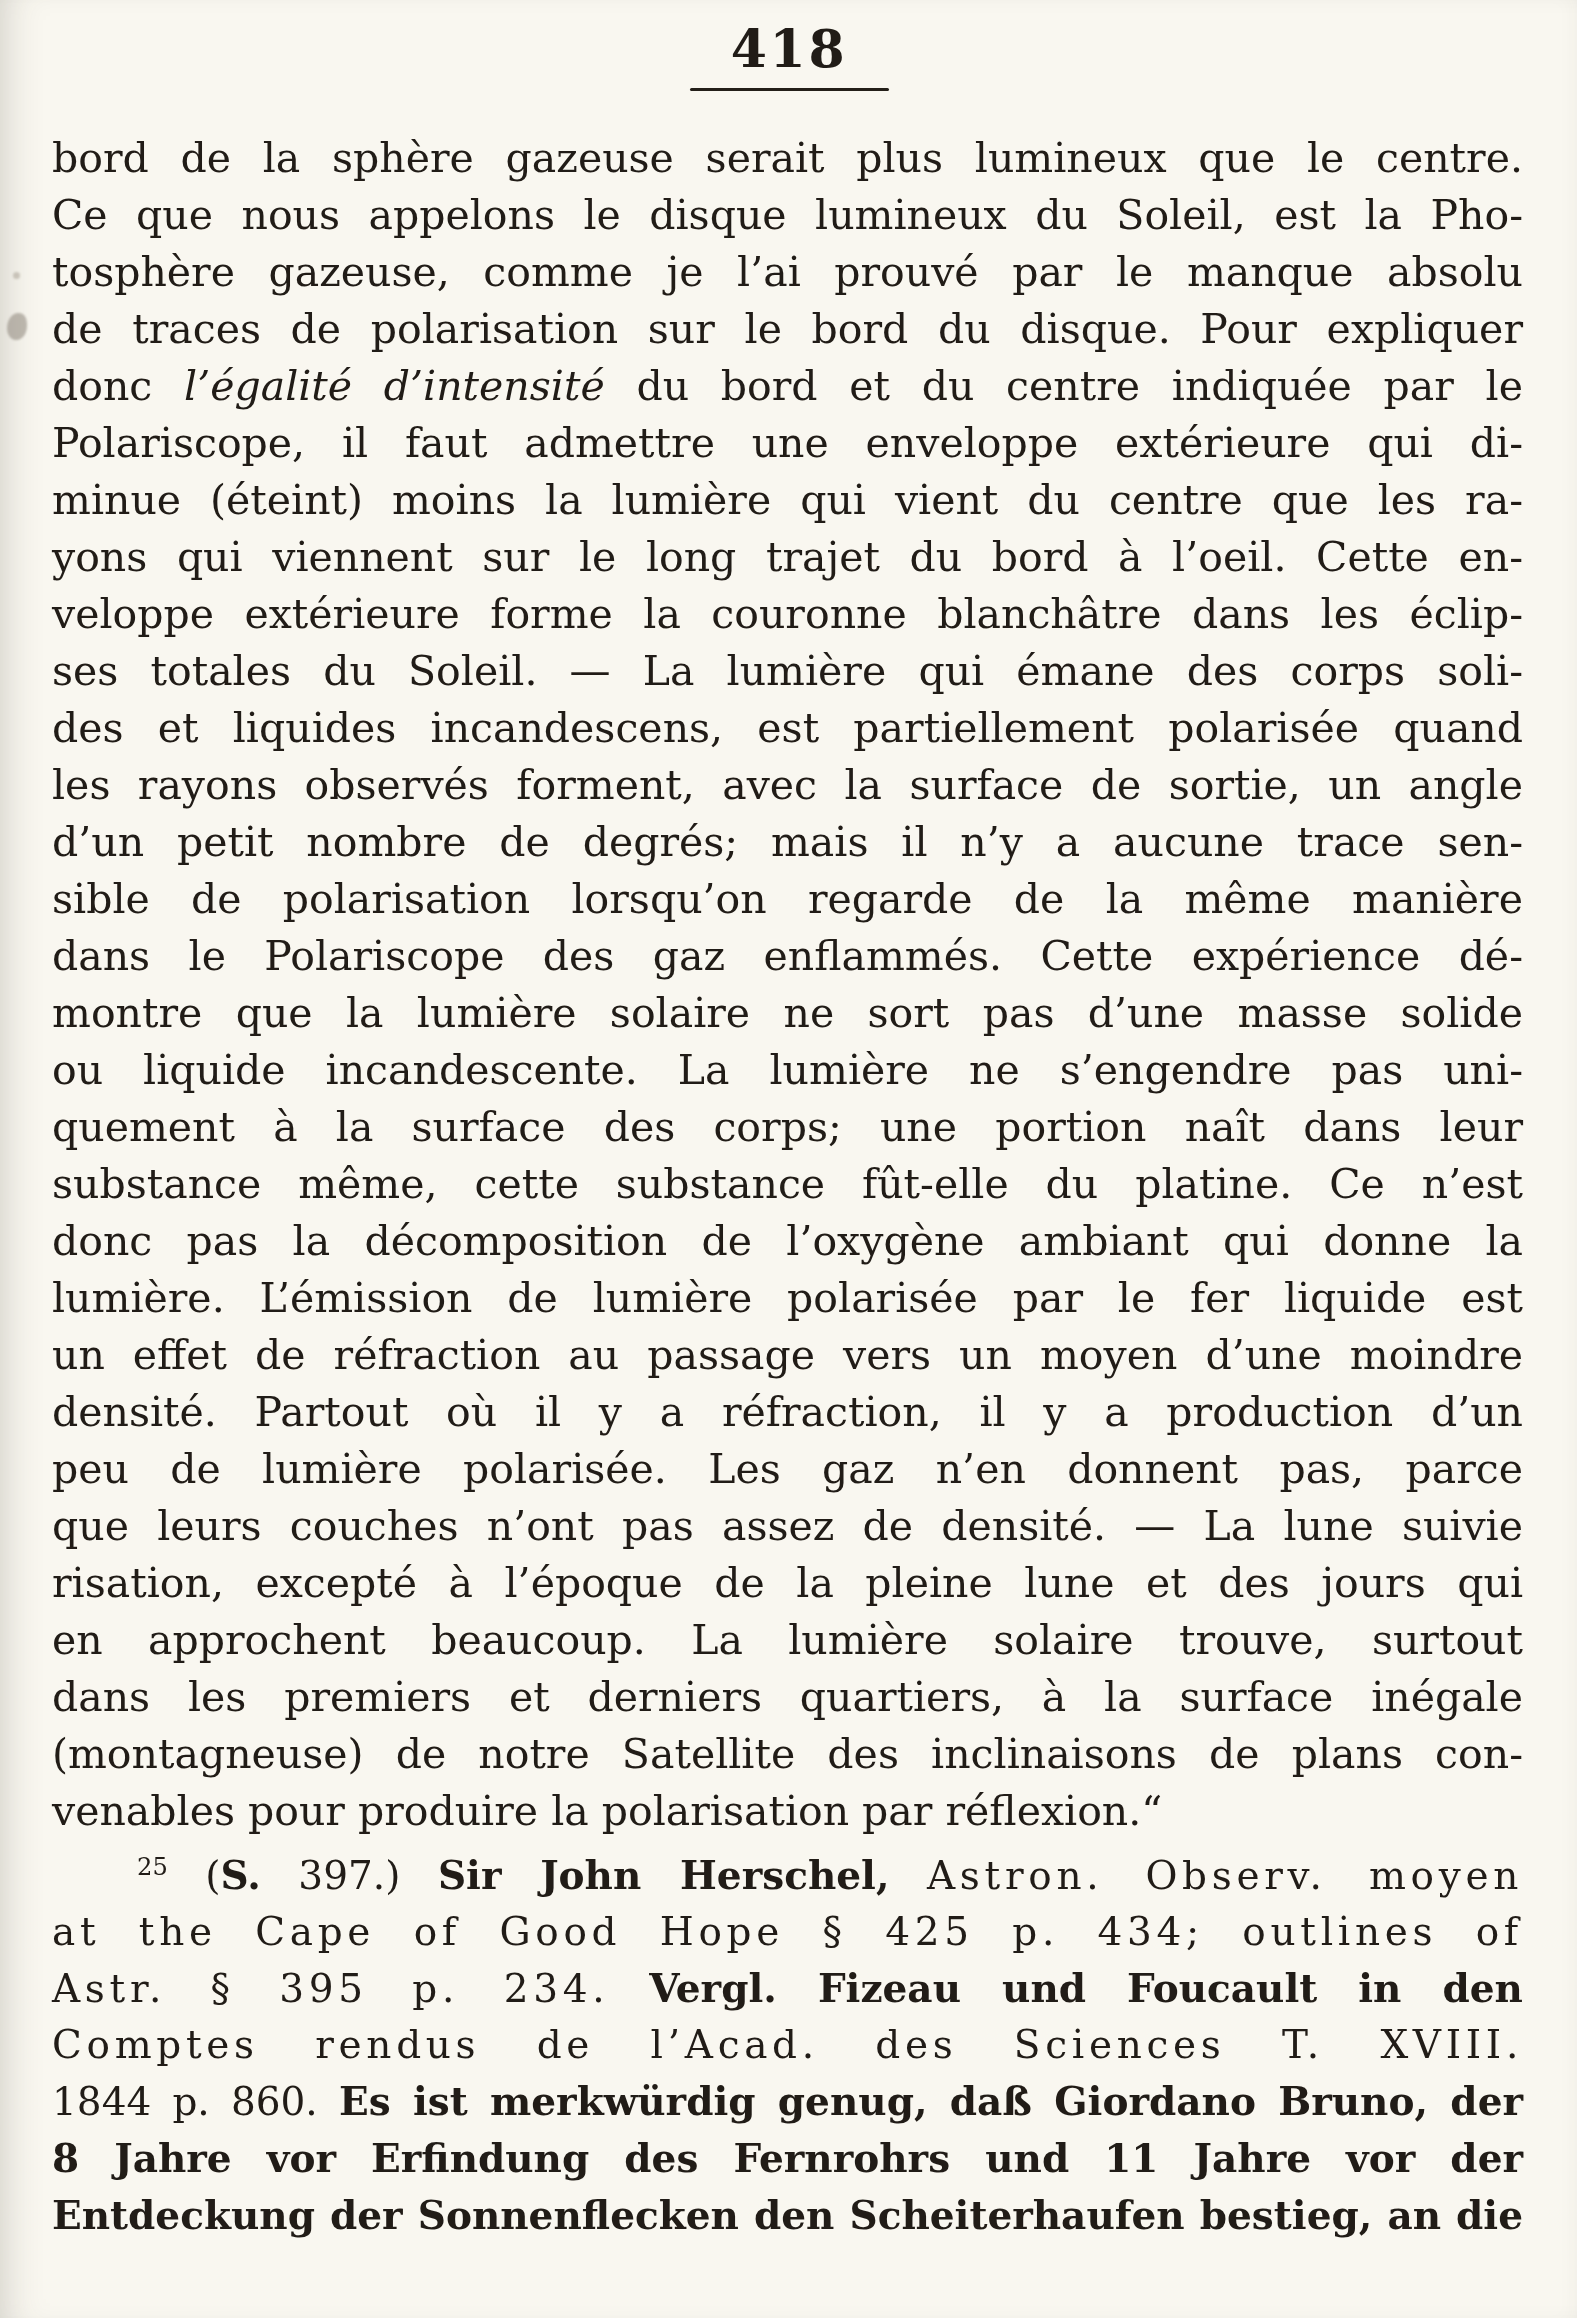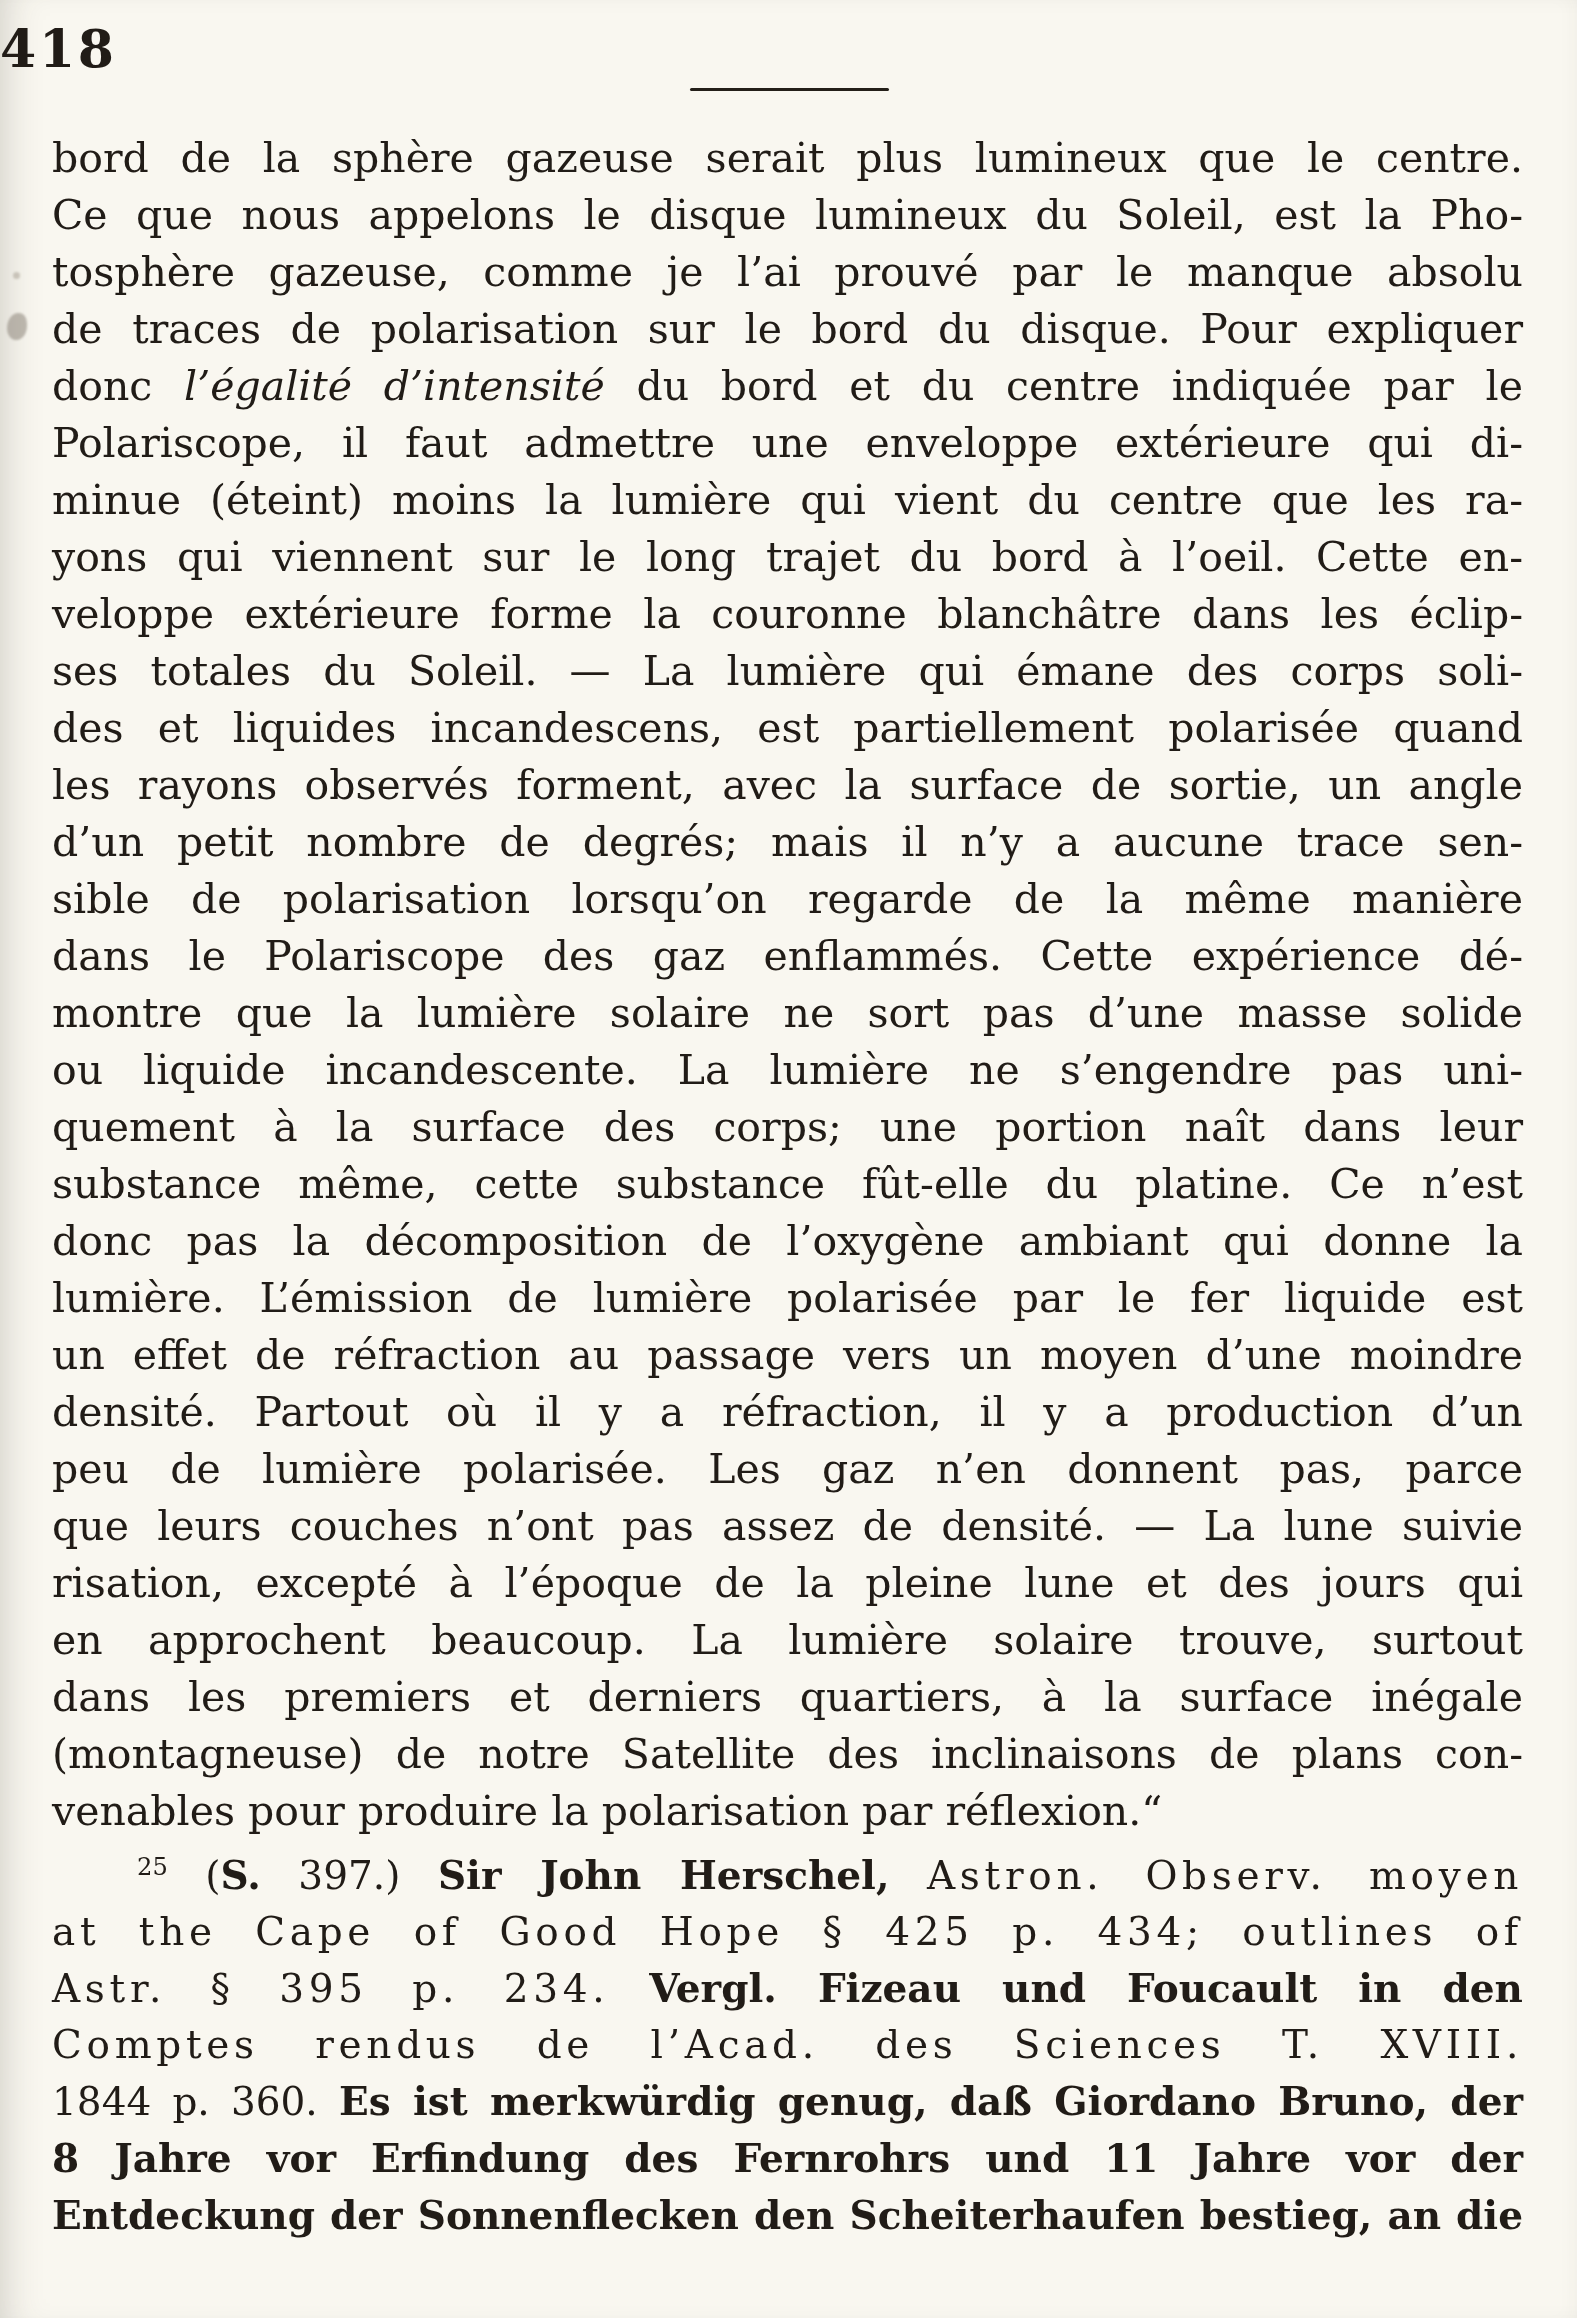--- a/index.html
+++ b/index.html
@@ -15,21 +15,21 @@
     background: #f9f7f0;
     color: #211c17;
     font-family: "DejaVu Serif", "Liberation Serif", serif;
     box-sizing: border-box;
     overflow: hidden;
     box-shadow: inset 30px 0 41px -30px rgba(60,55,45,0.25),
                 inset -12.5px 0 27px -19.6px rgba(60,55,45,0.10);
   }
   .header {
     padding-top: 23px;
-    text-align: left;
+    text-align: center;
   }
   .pagenum {
     font-size: 52px;
     font-weight: bold;
     letter-spacing: 2.7px;
     line-height: 1;
   }
   .rule {
     width: 199px;
     height: 3.6px;
@@ -135,19 +135,19 @@
       <div class="tline"><span>dans les premiers et derniers quartiers, à la surface inégale</span></div>
       <div class="tline"><span>(montagneuse) de notre Satellite des inclinaisons de plans con-</span></div>
       <div class="tline no-just"><span>venables pour produire la polarisation par réflexion.“</span></div>
     </div>
 
   <div class="foottext">
       <div class="tline indent"><span class="s-sup">25</span><span> (</span><span class="s-f">S.</span><span> 397.) </span><span class="s-f">Sir John Herschel,</span><span> </span><span class="s-sp">Astron. Observ. moyen</span></div>
       <div class="tline"><span class="s-sp">at the Cape of Good Hope § 425 p. 434; outlines of</span></div>
       <div class="tline"><span class="s-sp">Astr. § 395 p. 234.</span><span> </span><span class="s-f">Vergl. Fizeau und Foucault in den</span></div>
       <div class="tline"><span class="s-sp">Comptes rendus de l’Acad. des Sciences T. XVIII.</span></div>
-      <div class="tline"><span>1844 p. 360. </span><span class="s-f">Es ist merkwürdig genug, daß Giordano Bruno, der</span></div>
+      <div class="tline"><span>1844 p. 860. </span><span class="s-f">Es ist merkwürdig genug, daß Giordano Bruno, der</span></div>
       <div class="tline"><span class="s-f">8 Jahre vor Erfindung des Fernrohrs und 11 Jahre vor der</span></div>
       <div class="tline"><span class="s-f">Entdeckung der Sonnenflecken den Scheiterhaufen bestieg, an die</span></div>
     </div>
 
 </div>
 
 
 </body></html>

